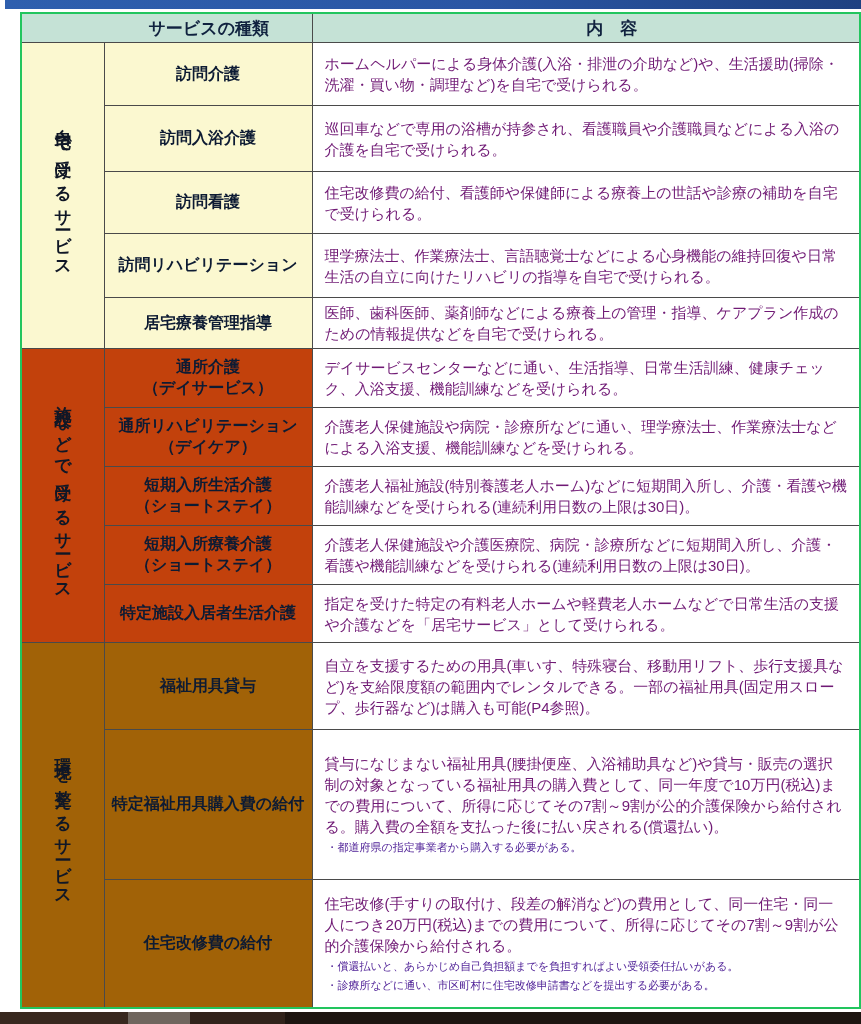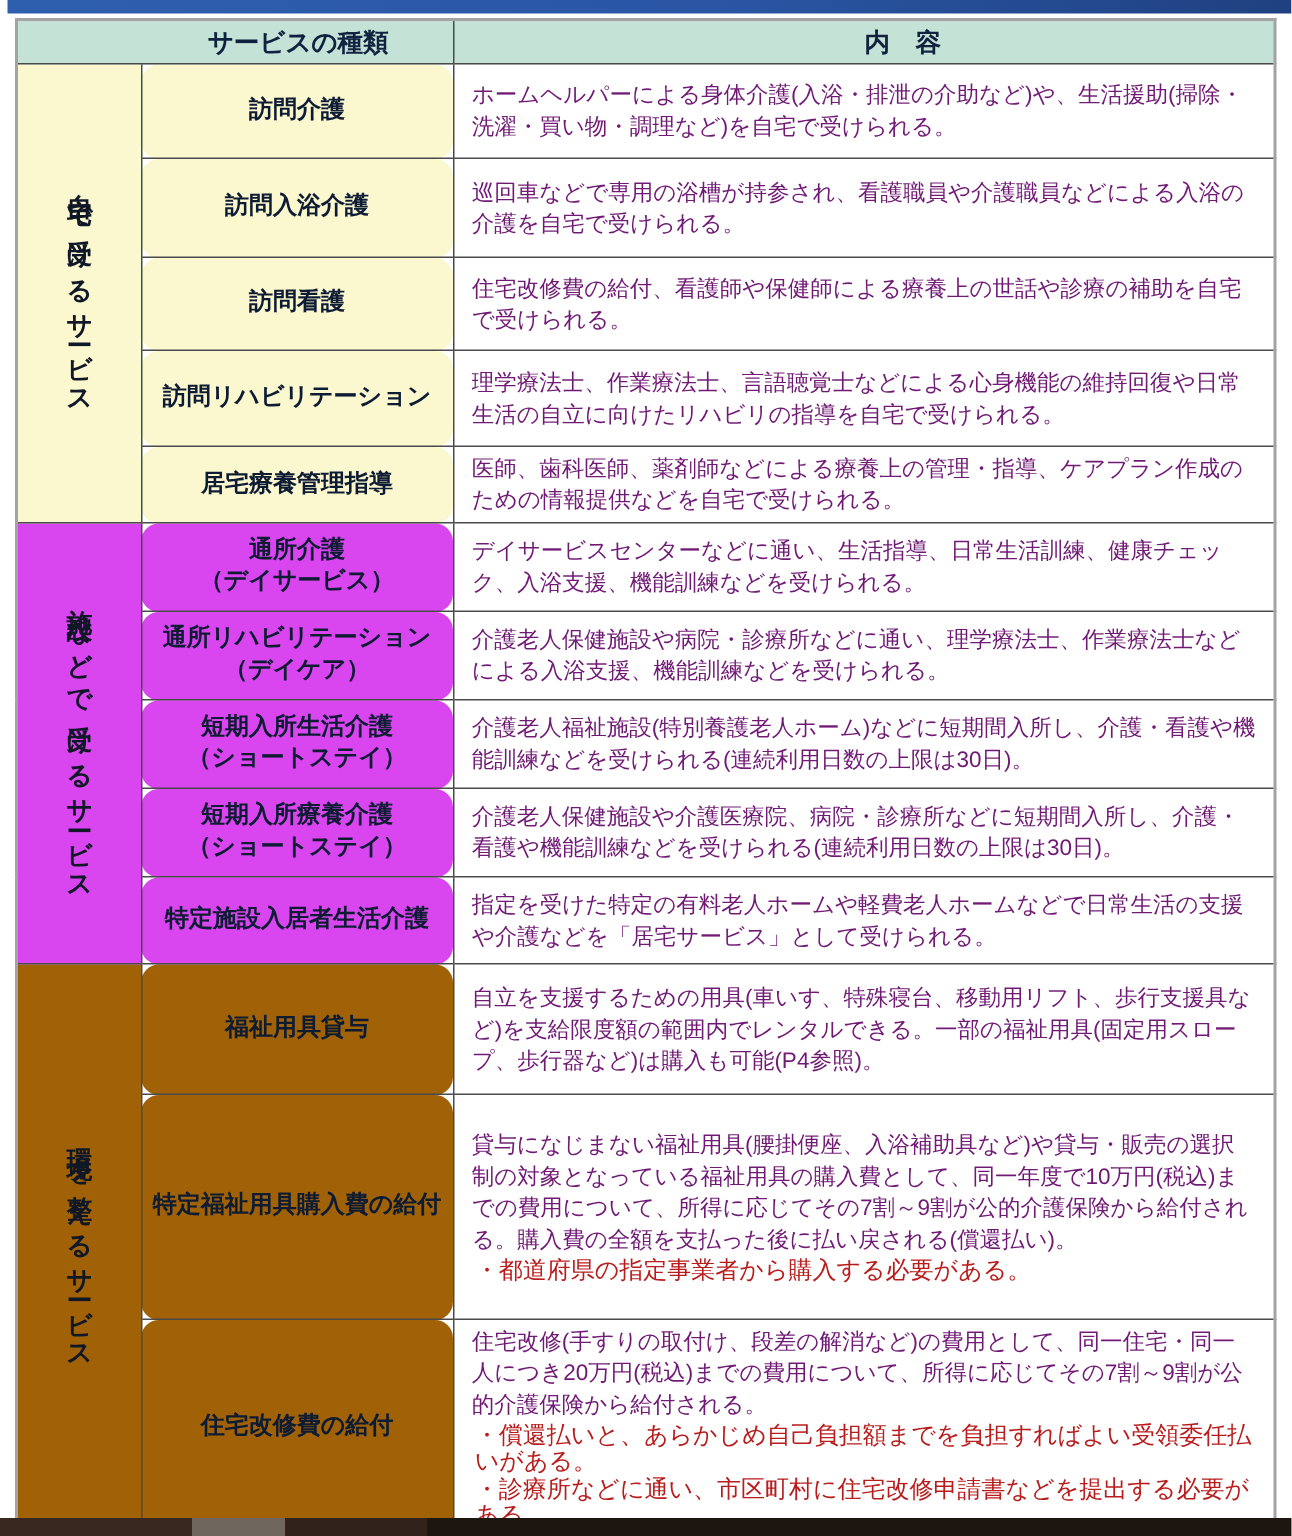--- a/index.html
+++ b/index.html
@@ -17,23 +17,23 @@
   .bottom-strip{
     position:absolute;left:0;top:1012px;width:861px;height:12px;background:#1d1510;
   }
   .bottom-strip .seg{position:absolute;top:0;height:12px;}
   .seg-a{left:0;width:128px;background:#38281f;}
   .seg-b{left:128px;width:62px;background:#6f665e;}
   .seg-c{left:190px;width:95px;background:#31231b;}
   .seg-d{left:285px;width:576px;background:#1d1510;}
 
   table.svc{
-    position:absolute;left:10px;top:12px;width:839px;
+    position:absolute;left:20px;top:12px;width:839px;
     border-collapse:collapse;table-layout:fixed;
-    border:2px solid #a3a3a3;
+    border:2px solid #22c55e;
   }
   col.c-grp{width:83px;}
   col.c-name{width:208px;}
   col.c-body{width:548px;}
   .svc th,.svc td{border:1px solid #4a4a4a;}
 
   th{
     background:#c5e2d6;height:28px;font-size:17px;font-weight:bold;
     color:#10223f;text-align:center;vertical-align:middle;padding:0;
   }
@@ -43,36 +43,36 @@
   td.grp{text-align:center;vertical-align:middle;padding:0;}
   .vlabel{
     writing-mode:vertical-rl;text-orientation:upright;
     display:inline-block;margin:0 auto;
     font-size:17px;font-weight:bold;color:#101726;
     letter-spacing:4px;line-height:1.15;
   }
   td.name{
     text-align:center;vertical-align:middle;
     font-size:16px;font-weight:bold;color:#0d1b33;
-    padding:2px 6px;line-height:1.3;border-radius:12px;
+    padding:2px 6px;line-height:1.3;
   }
   td.content{
     background:#ffffff;vertical-align:middle;
     padding:4px 12px;
   }
   .ctext{
     margin:0;font-size:15px;line-height:21px;color:#701a75;
     text-align:left;
   }
   .note{
-    margin:2px 0 0 2px;font-size:16px;line-height:17px;color:#b91c1c;
+    margin:2px 0 0 2px;font-size:11px;line-height:17px;color:#4c1d95;
   }
   
   .s1{background:#fbf8d0;}
-  .s2{background:#d946ef;}
+  .s2{background:#c2410c;}
   .s3{background:#a16207;}
 </style>
 </head>
 <body>
 
 <div class="top-strip"></div>
 
 <table class="svc">
   <colgroup>
       <col class="c-grp">

